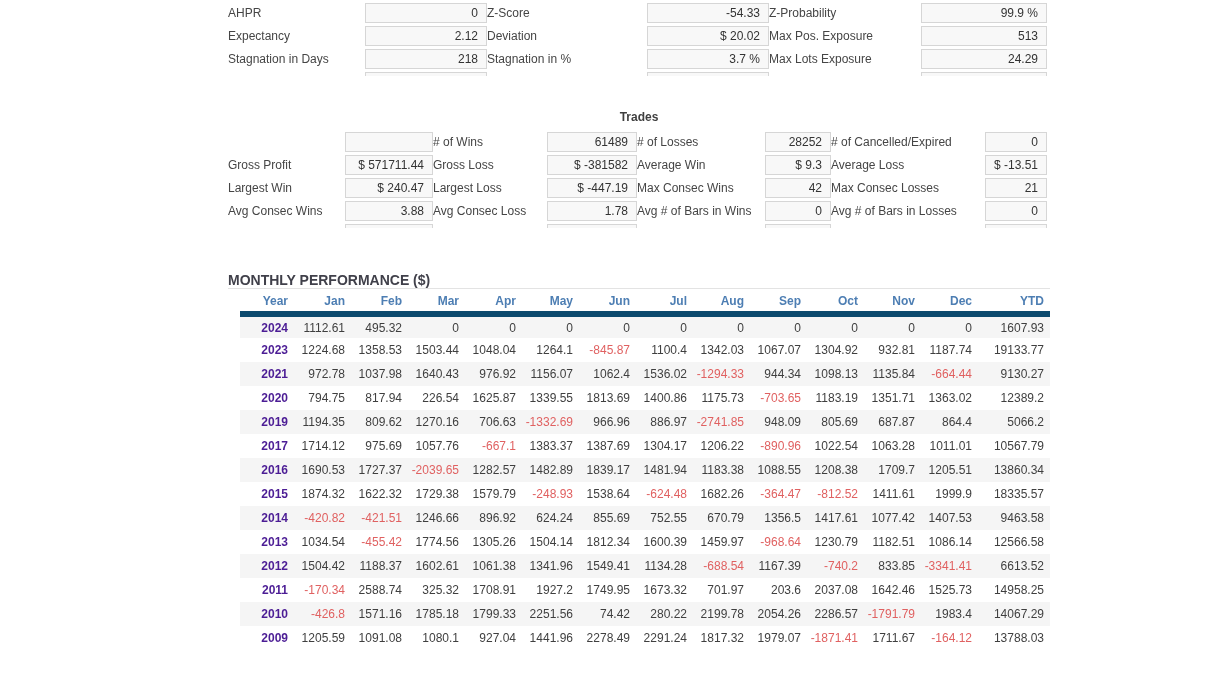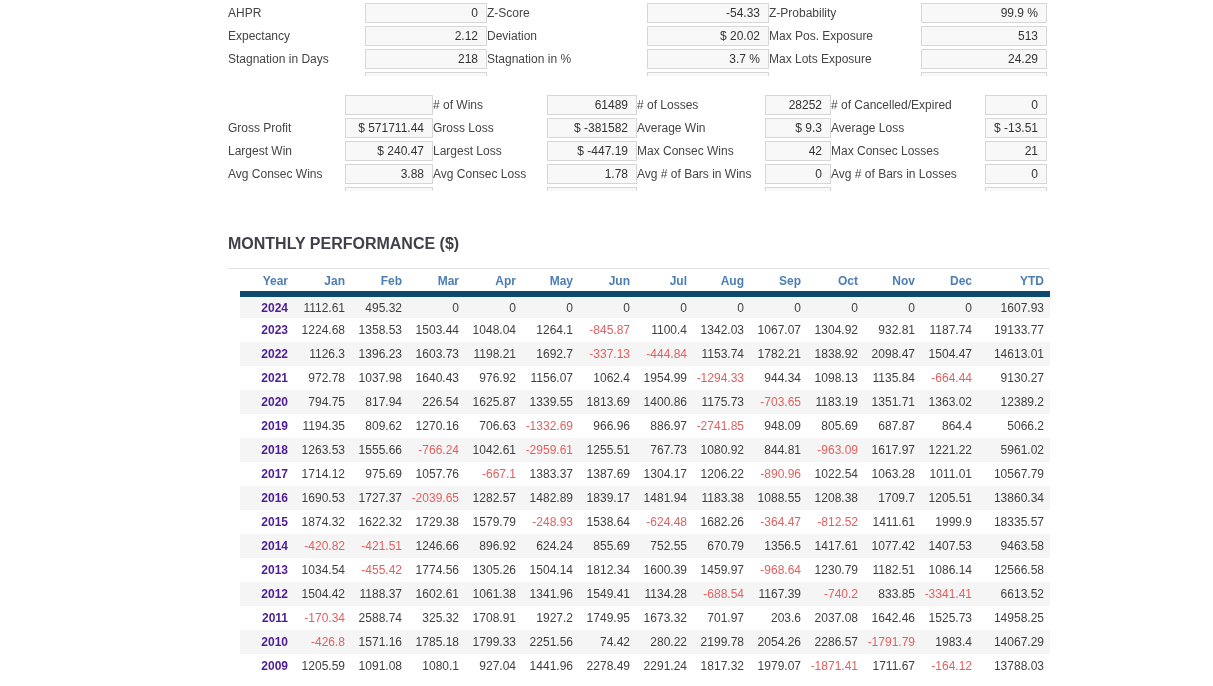--- a/index.html
+++ b/index.html
@@ -56,24 +56,24 @@
     text-align: center;
     font-weight: bold;
     color: #3f3f3f;
     margin-top: 15px;
     margin-bottom: 8px;
   }
 
   
   .monthly-title {
     margin-top: 25px;
-    font-size: 16px;
+    font-size: 14px;
     font-weight: bold;
     color: #40404a;
-    padding-bottom: 15px;
+    padding-bottom: 0;
     border-bottom: 1px solid #e3e3e3;
   }
   table.monthly {
     table-layout: fixed;
     border-collapse: collapse;
     width: 810px;
     margin-left: 12px;
     margin-top: 2px;
   }
   table.monthly col.c-year { width: 54px; }
@@ -123,20 +123,21 @@
       <div class="lbl">Max Lots Exposure</div>
       <div class="field">24.29</div>
       <div class="lbl"></div>
       <div class="field stub"></div>
       <div class="lbl"></div>
       <div class="field stub"></div>
       <div class="lbl"></div>
       <div class="field stub"></div>
     </div>
 
+  <div class="trades-title">Trades</div>
   <div class="grid trades-grid">
       <div class="lbl"></div>
       <div class="field"></div>
       <div class="lbl"># of Wins</div>
       <div class="field">61489</div>
       <div class="lbl"># of Losses</div>
       <div class="field">28252</div>
       <div class="lbl"># of Cancelled/Expired</div>
       <div class="field">0</div>
       <div class="lbl">Gross Profit</div>
@@ -236,44 +237,28 @@
           <td class="neg">-845.87</td>
           <td>1100.4</td>
           <td>1342.03</td>
           <td>1067.07</td>
           <td>1304.92</td>
           <td>932.81</td>
           <td>1187.74</td>
           <td>19133.77</td>
         </tr>
         <tr>
-          <td class="year">2022</td>
-          <td>1126.3</td>
-          <td>1396.23</td>
-          <td>1603.73</td>
-          <td>1198.21</td>
-          <td>1692.7</td>
-          <td class="neg">-337.13</td>
-          <td class="neg">-444.84</td>
-          <td>1153.74</td>
-          <td>1782.21</td>
-          <td>1838.92</td>
-          <td>2098.47</td>
-          <td>1504.47</td>
-          <td>14613.01</td>
-        </tr>
-        <tr>
           <td class="year">2021</td>
           <td>972.78</td>
           <td>1037.98</td>
           <td>1640.43</td>
           <td>976.92</td>
           <td>1156.07</td>
           <td>1062.4</td>
-          <td>1954.99</td>
+          <td>1536.02</td>
           <td class="neg">-1294.33</td>
           <td>944.34</td>
           <td>1098.13</td>
           <td>1135.84</td>
           <td class="neg">-664.44</td>
           <td>9130.27</td>
         </tr>
         <tr>
           <td class="year">2020</td>
           <td>794.75</td>
@@ -300,36 +285,20 @@
           <td>966.96</td>
           <td>886.97</td>
           <td class="neg">-2741.85</td>
           <td>948.09</td>
           <td>805.69</td>
           <td>687.87</td>
           <td>864.4</td>
           <td>5066.2</td>
         </tr>
         <tr>
-          <td class="year">2018</td>
-          <td>1263.53</td>
-          <td>1555.66</td>
-          <td class="neg">-766.24</td>
-          <td>1042.61</td>
-          <td class="neg">-2959.61</td>
-          <td>1255.51</td>
-          <td>767.73</td>
-          <td>1080.92</td>
-          <td>844.81</td>
-          <td class="neg">-963.09</td>
-          <td>1617.97</td>
-          <td>1221.22</td>
-          <td>5961.02</td>
-        </tr>
-        <tr>
           <td class="year">2017</td>
           <td>1714.12</td>
           <td>975.69</td>
           <td>1057.76</td>
           <td class="neg">-667.1</td>
           <td>1383.37</td>
           <td>1387.69</td>
           <td>1304.17</td>
           <td>1206.22</td>
           <td class="neg">-890.96</td>

